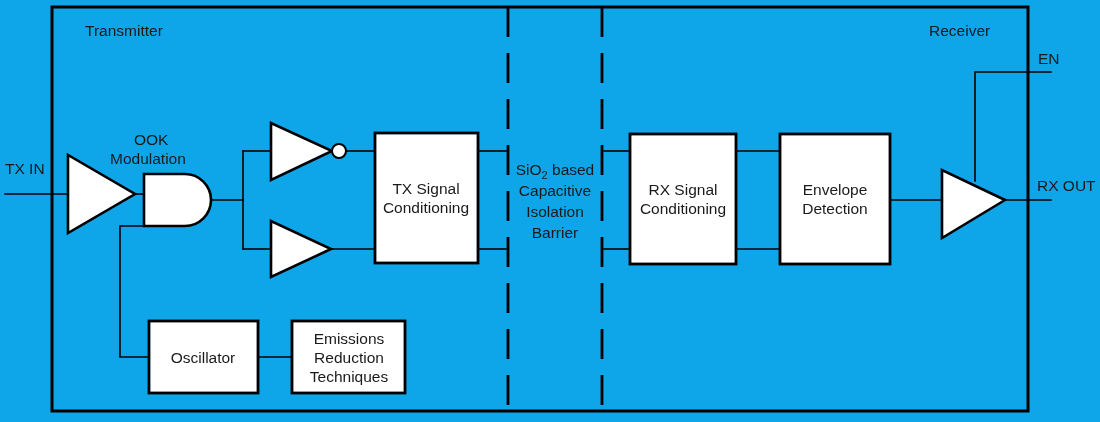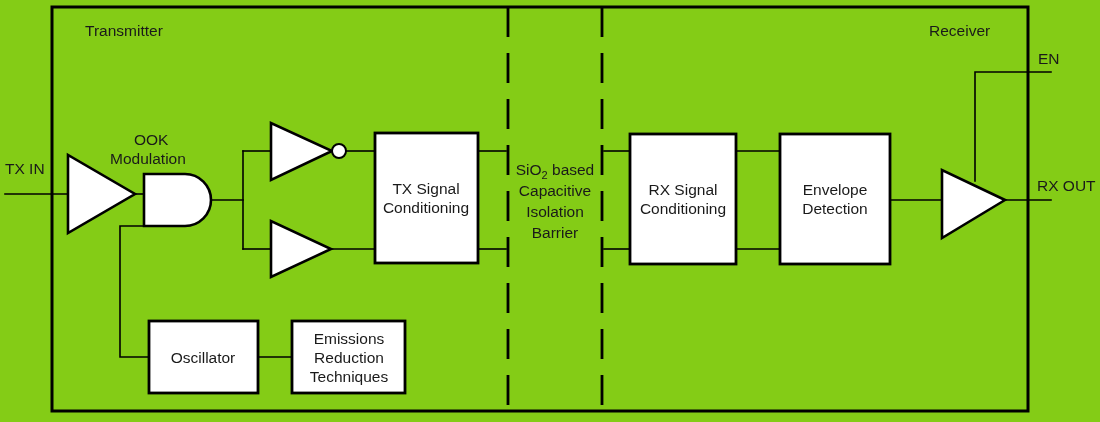--- a/index.html
+++ b/index.html
@@ -7,21 +7,21 @@
     padding: 0;
     background: #ffffff;
   }
   body {
     font-family: "Liberation Sans", sans-serif;
   }
   #diagram-root {
     position: relative;
     width: 1100px;
     height: 422px;
-    background: #84cc16;
+    background: #0ea5e9;
     overflow: hidden;
   }
   svg.diagram {
     display: block;
     width: 1100px;
     height: 422px;
   }
   .wire {
     stroke: #000000;
     stroke-width: 1.6;

